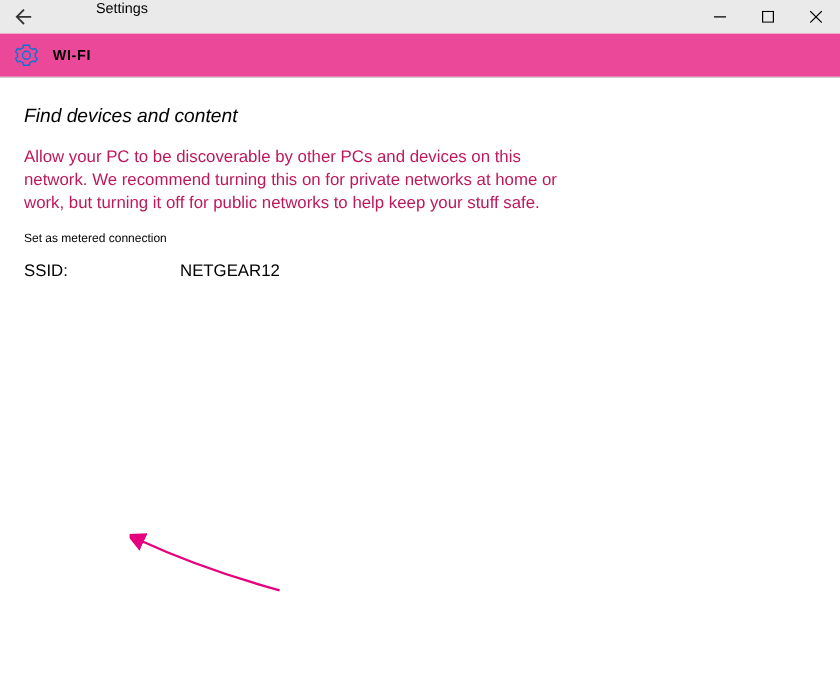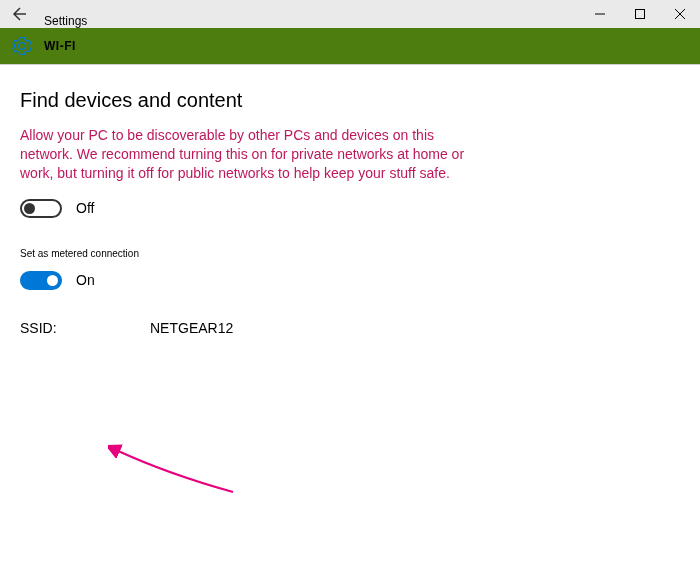--- a/index.html
+++ b/index.html
@@ -1,34 +1,34 @@
 <!DOCTYPE html>
 <html><head>
   <meta charset="utf-8">
   <style>
     * { box-sizing: border-box; margin: 0; padding: 0; font-family: "Segoe UI", -apple-system, sans-serif; }
     body { width: 700px; height: 580px; background: #fff; overflow: hidden; position: relative; }
 
-    .titlebar { height: 28px; background: #eaeaea; display: flex; align-items: flex-end; padding: 0; }
+    .titlebar { height: 28px; background: #eaeaea; display: flex; align-items: flex-start; padding: 0; gap: 36px; }
     .back-btn { width: 40px; height: 28px; display: flex; align-items: center; justify-content: center; cursor: pointer; }
     .back-btn svg { width: 16px; height: 16px; }
     .title { font-size: 12px; margin-left: 4px; flex: 1; }
     .win-controls { display: flex; }
     .win-btn { width: 40px; height: 28px; display: flex; align-items: center; justify-content: center; cursor: pointer; }
     .win-btn svg { width: 10px; height: 10px; }
 
-    .headerbar { height: 36px; background: #4d7c0f; display: flex; align-items: center; padding: 0 12px; }
+    .headerbar { height: 36px; background: #ec4899; display: flex; align-items: center; padding: 0 12px; }
     .gear { width: 20px; height: 20px; margin-right: 12px; }
     .page-title { font-size: 12px; font-weight: 600; letter-spacing: 0.5px; }
 
     .divider { height: 1px; background: #d0d0d0; }
 
     .content { padding: 24px 20px 0 20px; height: calc(580px - 28px - 36px - 1px); overflow: hidden; }
 
-    .section-heading { font-size: 20px; font-weight: 400; color: #000; margin-bottom: 14px; }
+    .section-heading { font-size: 16px; font-weight: 400; color: #000; margin-bottom: 14px; font-style: italic; }
     .section-desc { font-size: 14px; color: #be185d; line-height: 1.35; max-width: 470px; margin-bottom: 16px; }
 
     .toggle-row { display: flex; align-items: center; margin-bottom: 30px; }
     .toggle { width: 42px; height: 19px; border-radius: 19px; border: 2px solid #333; background: #fff; position: relative; cursor: pointer; }
     .toggle .knob { width: 11px; height: 11px; border-radius: 50%; background: #333; position: absolute; top: 2px; left: 2px; }
     .toggle.on { background: #0078d7; border-color: #0078d7; }
     .toggle.on .knob { background: #fff; left: auto; right: 2px; }
     .toggle-label { font-size: 14px; margin-left: 14px; }
 
     .setting-label { font-size: 10px; margin-bottom: 12px; }
@@ -77,36 +77,24 @@
   <div class="page-title">WI-FI</div>
 </div>
 
 <div class="divider"></div>
 
 <div class="content">
 
   <div class="section">
     <h2 class="section-heading">Find devices and content</h2>
     <p class="section-desc">Allow your PC to be discoverable by other PCs and devices on this network. We recommend turning this on for private networks at home or work, but turning it off for public networks to help keep your stuff safe.</p>
-    <div class="toggle-row">
-      <div class="toggle">
-        <div class="knob"></div>
-      </div>
-      <span class="toggle-label">Off</span>
-    </div>
   </div>
 
   <div class="section">
     <div class="setting-label">Set as metered connection</div>
-    <div class="toggle-row">
-      <div class="toggle on">
-        <div class="knob"></div>
-      </div>
-      <span class="toggle-label">On</span>
-    </div>
   </div>
 
   <div class="section">
     <div class="props-row">
       <div class="k">SSID:</div>
       <div class="v">NETGEAR12</div>
     </div>
   </div>
 
 </div>

